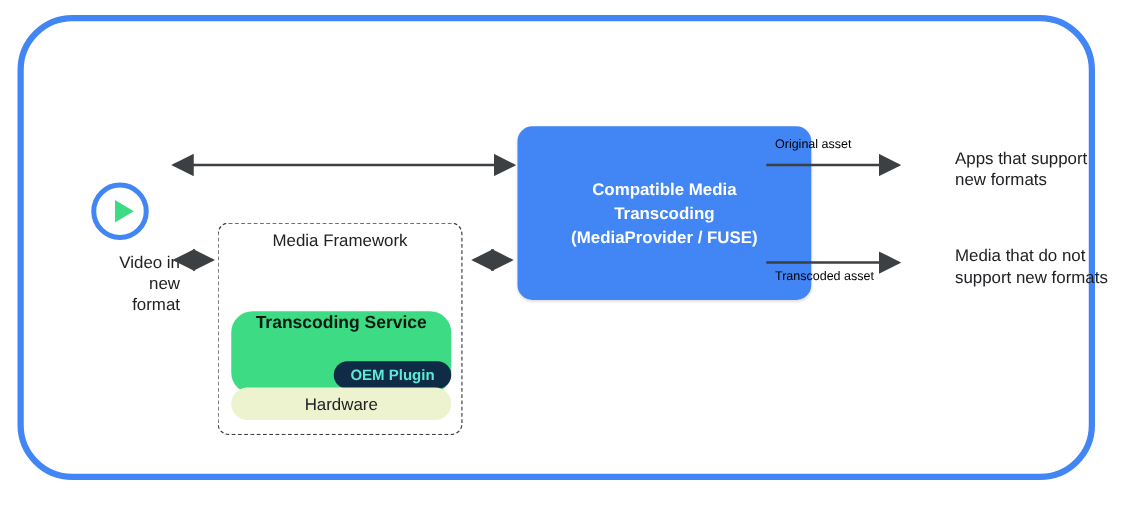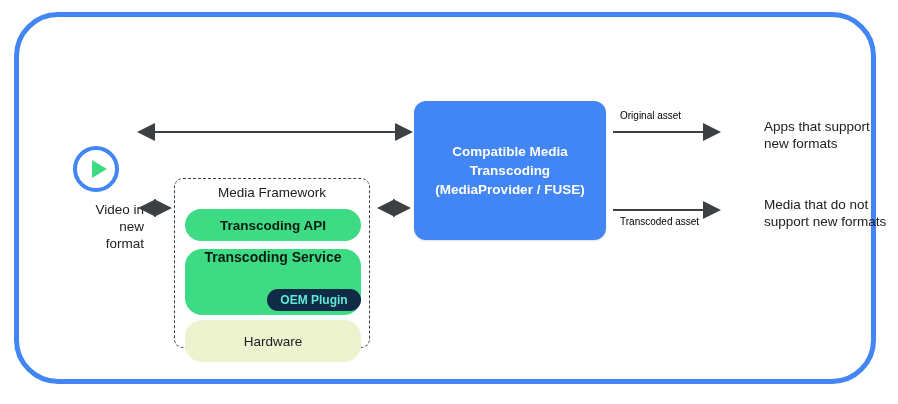--- a/index.html
+++ b/index.html
@@ -107,22 +107,22 @@
   #box-transcoding-service {
     top: 70px;
     height: 66px;
     background: #3DDC84;
     font-size: 14px;
     font-weight: bold;
     color: #0d1b12;
     align-items: flex-start;
   }
   #box-hardware {
-    top: 141px;
-    height: 42px;
+    top: 131px;
+    height: 26px;
     background: #EDF3CE;
     font-size: 13.5px;
     color: #202124;
   }
   #oem-plugin {
     position: absolute;
     left: 92px;
     top: 110px;
     width: 94px;
     height: 22px;
@@ -133,21 +133,21 @@
     font-weight: bold;
     display: flex;
     align-items: center;
     justify-content: center;
   }
   
   #cmt-box {
     position: absolute;
     left: 414px;
     top: 101px;
-    width: 192px;
+    width: 235px;
     height: 139px;
     background: #4285F4;
     border-radius: 12px;
     color: #ffffff;
     font-size: 13.5px;
     font-weight: bold;
     line-height: 19px;
     display: flex;
     align-items: center;
     justify-content: center;
@@ -212,23 +212,20 @@
     <line x1="9" y1="10" x2="39" y2="10" stroke="#3c4043" stroke-width="2" marker-start="url(#ah-l)" marker-end="url(#ah-r)"></line>
   </svg>
 
   <svg class="arrow-svg" style="left:370px; top:198px;" width="48" height="20" viewBox="0 0 48 20">
     <line x1="9" y1="10" x2="39" y2="10" stroke="#3c4043" stroke-width="2" marker-start="url(#ah-l)" marker-end="url(#ah-r)"></line>
   </svg>
 
   <div id="media-framework">
     <div id="mf-title">Media Framework</div>
 
-    <div class="stack-box" id="box-transcoding-api">
-      <span>Transcoding API</span>
-    </div>
 
     <div class="stack-box" id="box-transcoding-service">
       <span>Transcoding Service</span>
     </div>
 
     <div id="oem-plugin">
       <span>OEM Plugin</span>
     </div>
 
     <div class="stack-box" id="box-hardware">

